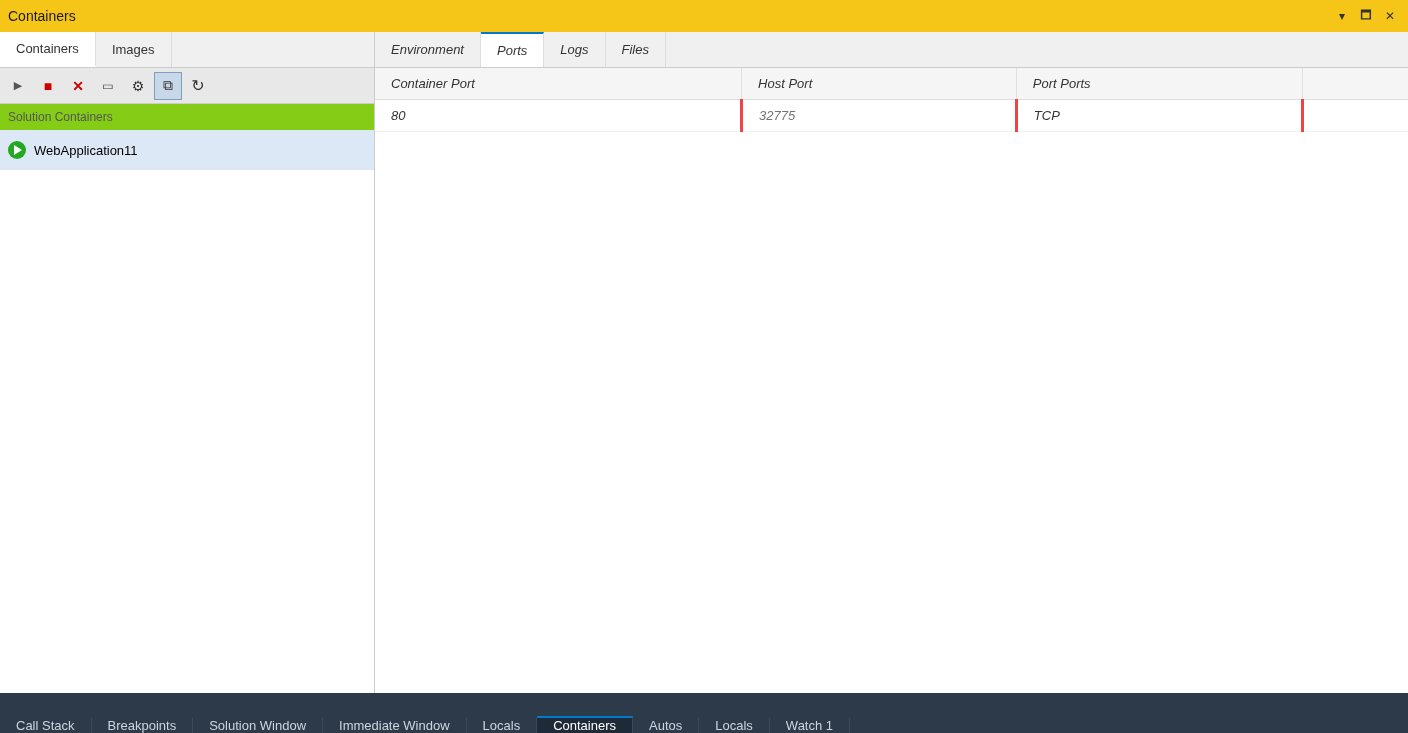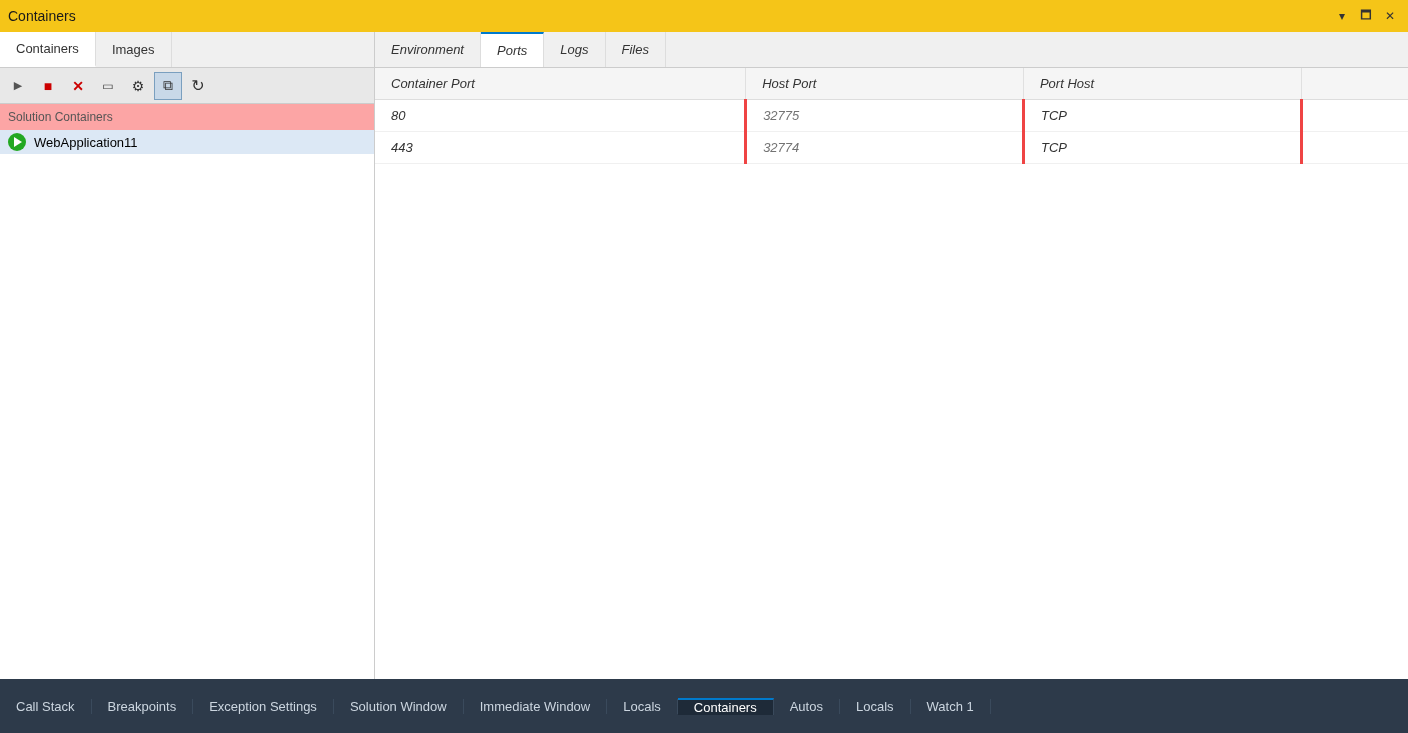--- a/index.html
+++ b/index.html
@@ -109,35 +109,35 @@
     .toolbar-btn.active {
       background: #c8d8e8;
       border-color: #7a9fbf;
     }
 
     
     .solution-label {
       padding: 6px 8px;
       font-size: 12px;
       color: #555;
-      background: #fca5a5;
+      background: #84cc16;
       flex-shrink: 0;
     }
 
     
     .container-list {
       flex: 1;
       background: #fff;
       overflow-y: auto;
     }
     .container-item {
       display: flex;
       align-items: center;
       padding: 4px 8px;
-      height: 24px;
+      height: 40px;
       cursor: pointer;
       background: #dce8f5;
     }
     .container-item .run-icon {
       width: 18px;
       height: 18px;
       border-radius: 50%;
       background: #22a822;
       display: flex;
       align-items: center;
@@ -225,24 +225,24 @@
       color: #737373;
       cursor: pointer;
     }
     .table-wrapper {
       flex: 1;
       overflow-y: auto;
     }
 
     
     .bottom-bar {
-      height: 54px;
+      height: 40px;
       background: #2d3a4a;
       display: flex;
-      align-items: center;
+      align-items: flex-end;
       flex-shrink: 0;
       overflow: hidden;
     }
     .bottom-tab {
       padding: 0 16px;
       display: flex;
       align-items: center;
       cursor: pointer;
       font-size: 13px;
       color: #ccd6e0;
@@ -317,55 +317,46 @@
         <span>Files</span>
       </div>
     </div>
 
     <div class="table-wrapper">
       <table class="ports-table">
         <thead>
           <tr>
             <th>Container Port</th>
             <th>Host Port</th>
-            <th>Port Host</th>
+            <th>Port Ports</th>
             <th></th>
           </tr>
         </thead>
         <tbody>
           <tr>
             <td>80</td>
             <td class="link">32775</td>
             <td>TCP</td>
             <td></td>
           </tr>
-          <tr>
-            <td>443</td>
-            <td class="link">32774</td>
-            <td>TCP</td>
-            <td></td>
-          </tr>
         </tbody>
       </table>
     </div>
 
   </div>
 </div>
 
 <div class="bottom-bar">
   <div class="bottom-tab">
     <span>Call Stack</span>
   </div>
   <div class="bottom-tab">
     <span>Breakpoints</span>
   </div>
   <div class="bottom-tab">
-    <span>Exception Settings</span>
-  </div>
-  <div class="bottom-tab">
     <span>Solution Window</span>
   </div>
   <div class="bottom-tab">
     <span>Immediate Window</span>
   </div>
   <div class="bottom-tab">
     <span>Locals</span>
   </div>
   <div class="bottom-tab active">
     <span>Containers</span>

